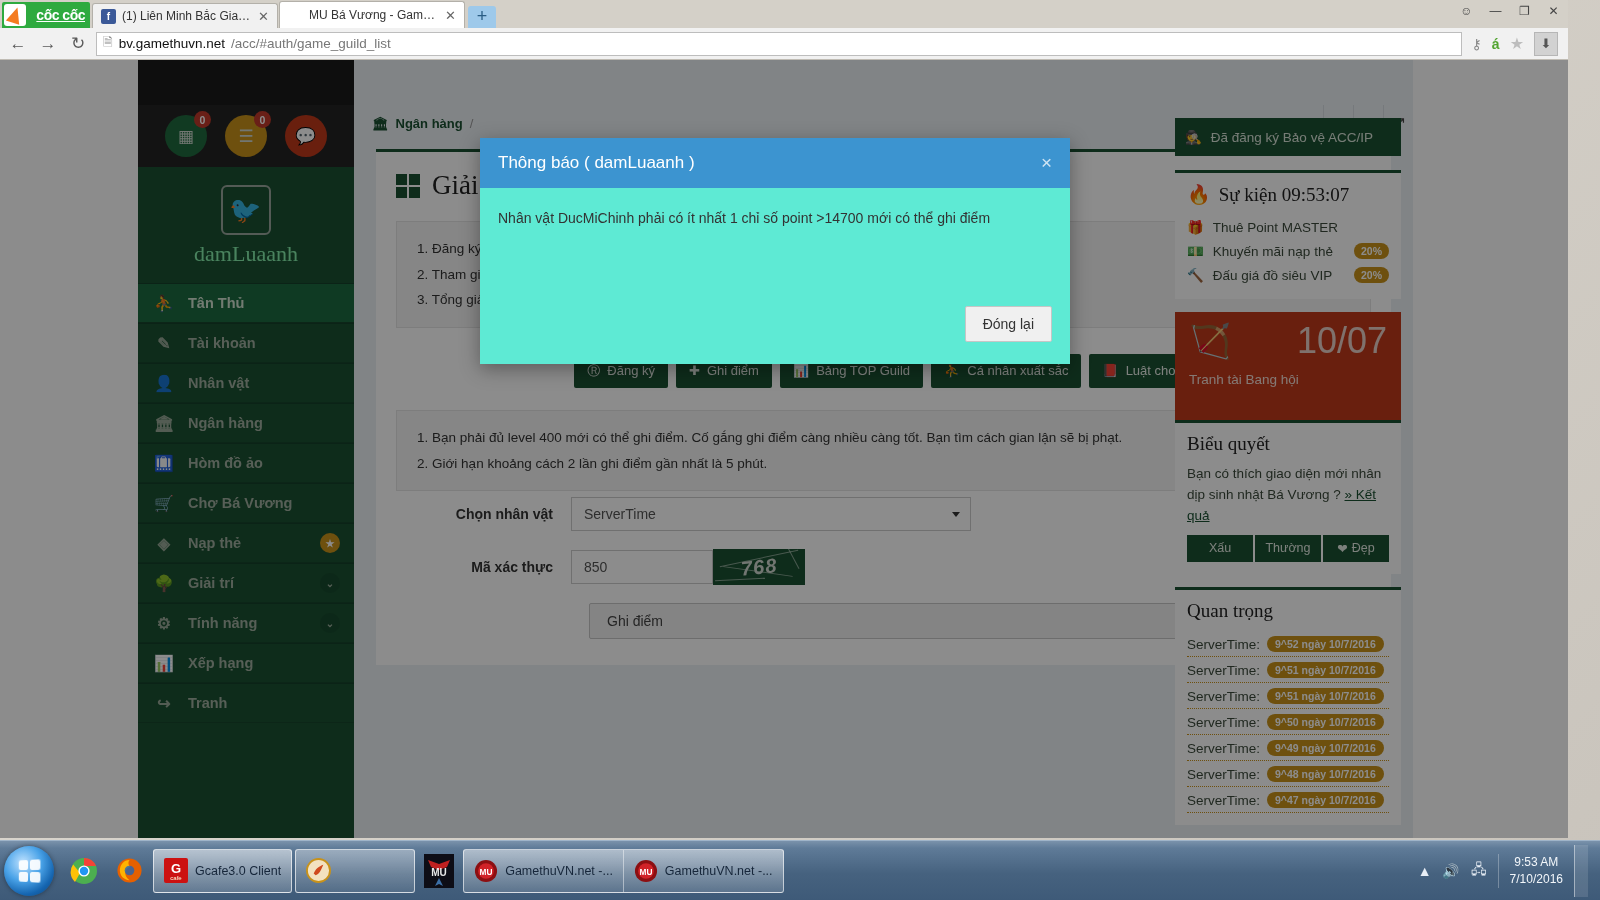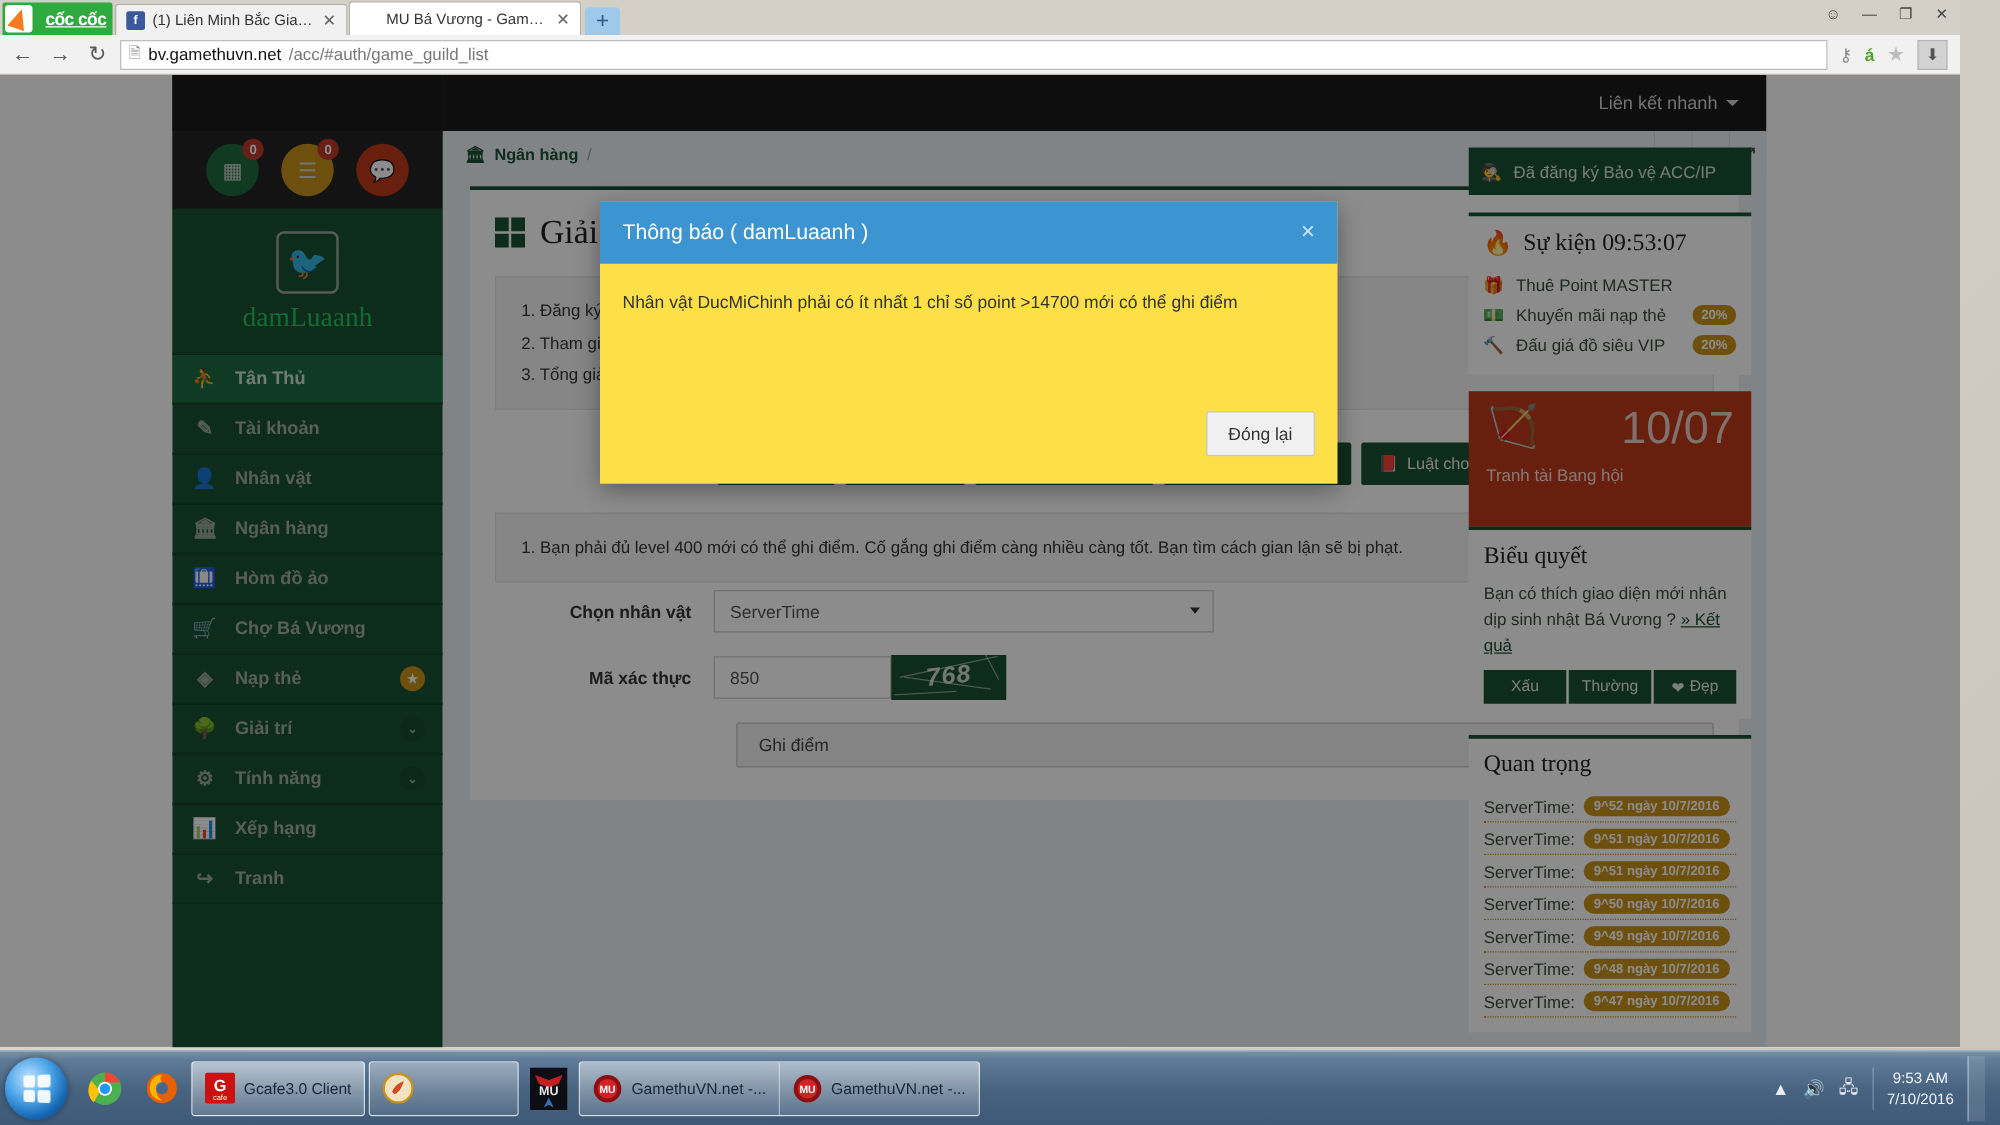--- a/index.html
+++ b/index.html
@@ -158,21 +158,21 @@
   .badge {
     position:absolute; top:-4px; right:-4px; min-width:17px; height:17px;
     background:#c0392b; color:#fff; border-radius:9px; font-size:10.5px;
     display:flex;align-items:center;justify-content:center; padding:0 4px; font-weight:bold;
   }
   .sb-profile { padding:18px 0 16px; text-align:center; background:#1b5032; }
   .avatar {
     width:50px; height:50px; margin:0 auto 6px; border:2px solid #9aa79d; border-radius:6px;
     display:flex; align-items:center; justify-content:center; color:#9aa79d; font-size:26px;
   }
-  .uname { color:#22c55e; font-size:22px; font-family:"Liberation Serif", serif; }
+  .uname { color:#86efac; font-size:22px; font-family:"Liberation Serif", serif; }
   .sb-menu { }
   .sb-item {
     height:40px; display:flex; align-items:center; gap:14px; padding:0 16px;
     color:#9fae9f; font-size:14.5px; font-weight:bold;
     border-top:1px solid #14412a; border-bottom:1px solid #17462d;
     position:relative;
   }
   .sb-item.active { background:#1d6b41; color:#cfe0cf; }
   .sb-item .sbi { width:20px; text-align:center; font-size:16px; color:#97a897; }
   .sb-item .sb-right {
@@ -274,22 +274,22 @@
   .poll-btns div { flex:1; background:#1b5032; color:#e2eae2; font-size:12.5px;
     padding:6px 0; text-align:center; display:flex;align-items:center;justify-content:center;gap:4px;}
 
   .st-row { display:flex; align-items:flex-end; gap:7px; padding:5px 0 4px;
     border-bottom:1px dotted #c8921a; font-size:13.5px; color:#3b4a3b; }
   .st-pill { background:#c8921a; color:#fff; font-size:10.5px; border-radius:9px;
     padding:2px 8px; font-weight:bold; white-space:nowrap; }
 
   
   .modal {
-    position:absolute; left:480px; top:101px; width:590px; z-index:60;
-    background:#fde047; box-shadow:0 5px 18px rgba(0,0,0,.35);
+    position:absolute; left:480px; top:78px; width:590px; z-index:60;
+    background:#5eead4; box-shadow:0 5px 18px rgba(0,0,0,.35);
   }
   .modal-head {
     background:#3c94d0; color:#fff; padding:14px 18px; font-size:17px;
     display:flex; align-items:center;
   }
   .modal-x { margin-left:auto; font-size:19px; color:#cfe4f3; }
   .modal-body { padding:22px 18px 0; font-size:14px; color:#333; min-height:118px; }
   .modal-foot { padding:0 18px 22px; display:flex; justify-content:flex-end; }
   .modal-btn { background:#f0f0f0; border:1px solid #c6c6c6; padding:9px 17px;
     font-size:14px; color:#333; border-radius:2px; }
@@ -386,33 +386,20 @@
       <span class="star">★</span>
       <div class="dlbtn">⬇</div>
     </div>
   </div>
 
   <div class="viewport">
 
     <div class="appshell">
       <div class="site-bg"></div>
 
-      <div class="navbar">
-        <div class="nav-left">
-          <div class="hamb">☰</div>
-          <div class="logo-wrap">
-            <div class="logo-mu">MU</div>
-            <div class="logo-text">GAMETHUVN.NET</div>
-          </div>
-        </div>
-        <div class="nav-right">
-          <span>Liên kết nhanh</span>
-          <span class="caret-d"></span>
-        </div>
-      </div>
 
       <div class="sidebar">
         <div class="sb-top"></div>
 
         <div class="sb-circles">
           <div class="circ green">▦
             <span class="badge">0</span>
           </div>
           <div class="circ gold">☰
             <span class="badge">0</span>
@@ -524,20 +511,21 @@
               <span>Cá nhân xuất sắc</span>
             </div>
             <div class="gbtn">
               <span>📕</span>
               <span>Luật chơi</span>
             </div>
           </div>
 
           <div class="infobox">
             <div>1. Bạn phải đủ level 400 mới có thể ghi điểm. Cố gắng ghi điểm càng nhiều càng tốt. Bạn tìm cách gian lận sẽ bị phạt.</div>
+            <div>2. Giới hạn khoảng cách 2 lần ghi điểm gần nhất là 5 phút.</div>
           </div>
 
           <div class="form-area">
             <div class="frow">
               <div class="flabel">Chọn nhân vật</div>
               <div class="fselect">
                 <span>ServerTime</span>
                 <span class="scaret"></span>
               </div>
             </div>

